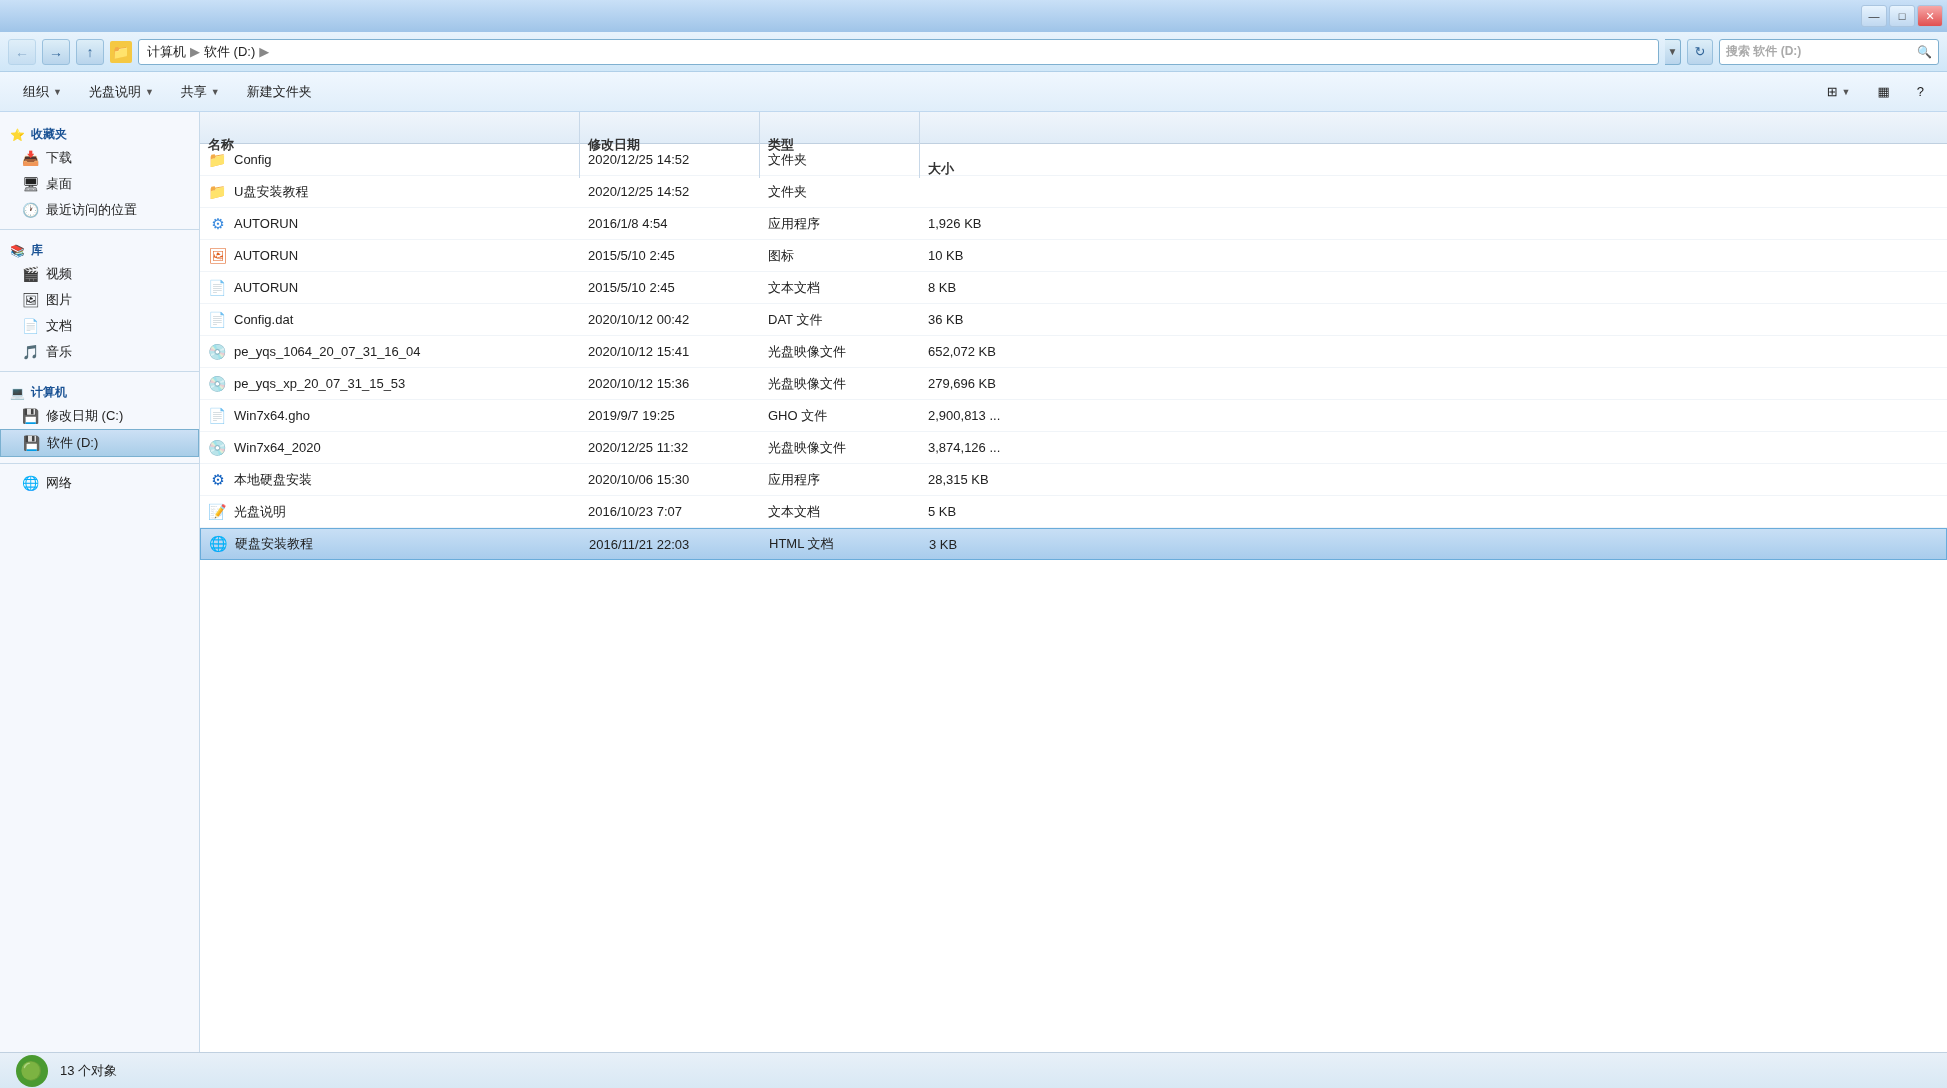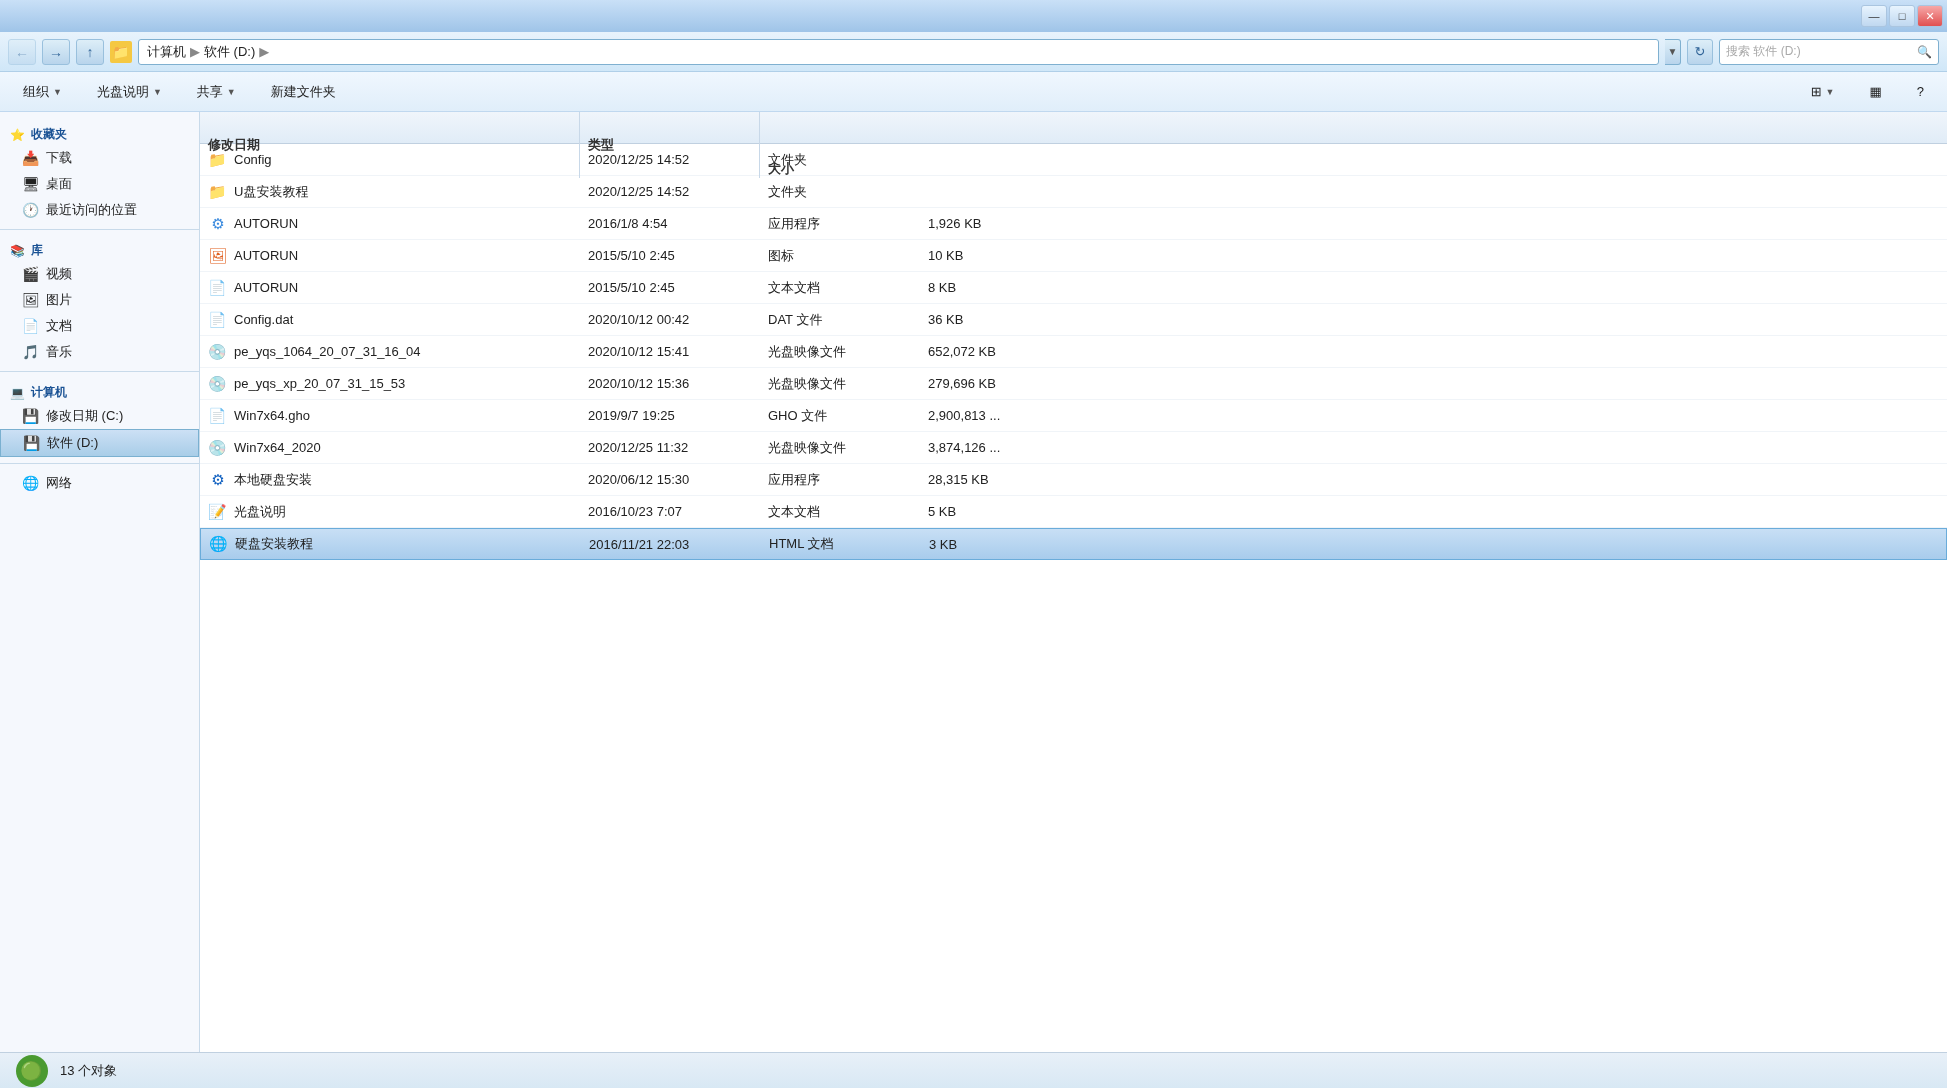--- a/index.html
+++ b/index.html
@@ -97,20 +97,21 @@
       height: 26px;
       background: #fff;
       border: 1px solid #7fb0d0;
       border-radius: 3px;
       display: flex;
       align-items: center;
       padding: 0 6px;
       gap: 4px;
       color: #aaa;
       font-size: 12px;
+      font-weight: bold;
     }
     .refresh-btn {
       width: 26px;
       height: 26px;
       background: linear-gradient(to bottom, #ddeef8, #b8d4ec);
       border: 1px solid #99c0dd;
       border-radius: 3px;
       display: flex;
       align-items: center;
       justify-content: center;
@@ -120,21 +121,21 @@
     }
 
     
     .toolbar {
       height: 40px;
       background: linear-gradient(to bottom, #f0f7fe, #e0eefa);
       border-bottom: 1px solid #c0d8ef;
       display: flex;
       align-items: center;
       padding: 0 12px;
-      gap: 13px;
+      gap: 5px;
     }
     .toolbar-btn {
       height: 28px;
       padding: 0 10px;
       background: transparent;
       border: 1px solid transparent;
       border-radius: 3px;
       cursor: pointer;
       display: flex;
       align-items: center;
@@ -403,20 +404,21 @@
     <div class="sidebar-divider"></div>
 
     <div class="sidebar-item">
       <span class="sidebar-icon">🌐</span>
       <span>网络</span>
     </div>
   </div>
 
   <div class="file-list-area">
     <div class="file-list-header">
+      <div class="file-list-header-cell">名称</div>
       <div class="file-list-header-cell">修改日期</div>
       <div class="file-list-header-cell">类型</div>
       <div class="file-list-header-cell">大小</div>
     </div>
     <div id="file-rows-container">
         <div class="file-row">
       <div class="file-row-cell">
         <span class="file-icon icon-folder">📁</span>
         <span>Config</span>
       </div>
@@ -503,21 +505,21 @@
       </div>
       <div class="file-row-cell">2020/12/25 11:32</div>
       <div class="file-row-cell">光盘映像文件</div>
       <div class="file-row-cell">3,874,126 ...</div>
     </div>
         <div class="file-row">
       <div class="file-row-cell">
         <span class="file-icon icon-app-blue">⚙</span>
         <span>本地硬盘安装</span>
       </div>
-      <div class="file-row-cell">2020/06/12 15:30</div>
+      <div class="file-row-cell">2020/10/06 15:30</div>
       <div class="file-row-cell">应用程序</div>
       <div class="file-row-cell">28,315 KB</div>
     </div>
         <div class="file-row">
       <div class="file-row-cell">
         <span class="file-icon icon-txt">📝</span>
         <span>光盘说明</span>
       </div>
       <div class="file-row-cell">2016/10/23 7:07</div>
       <div class="file-row-cell">文本文档</div>

